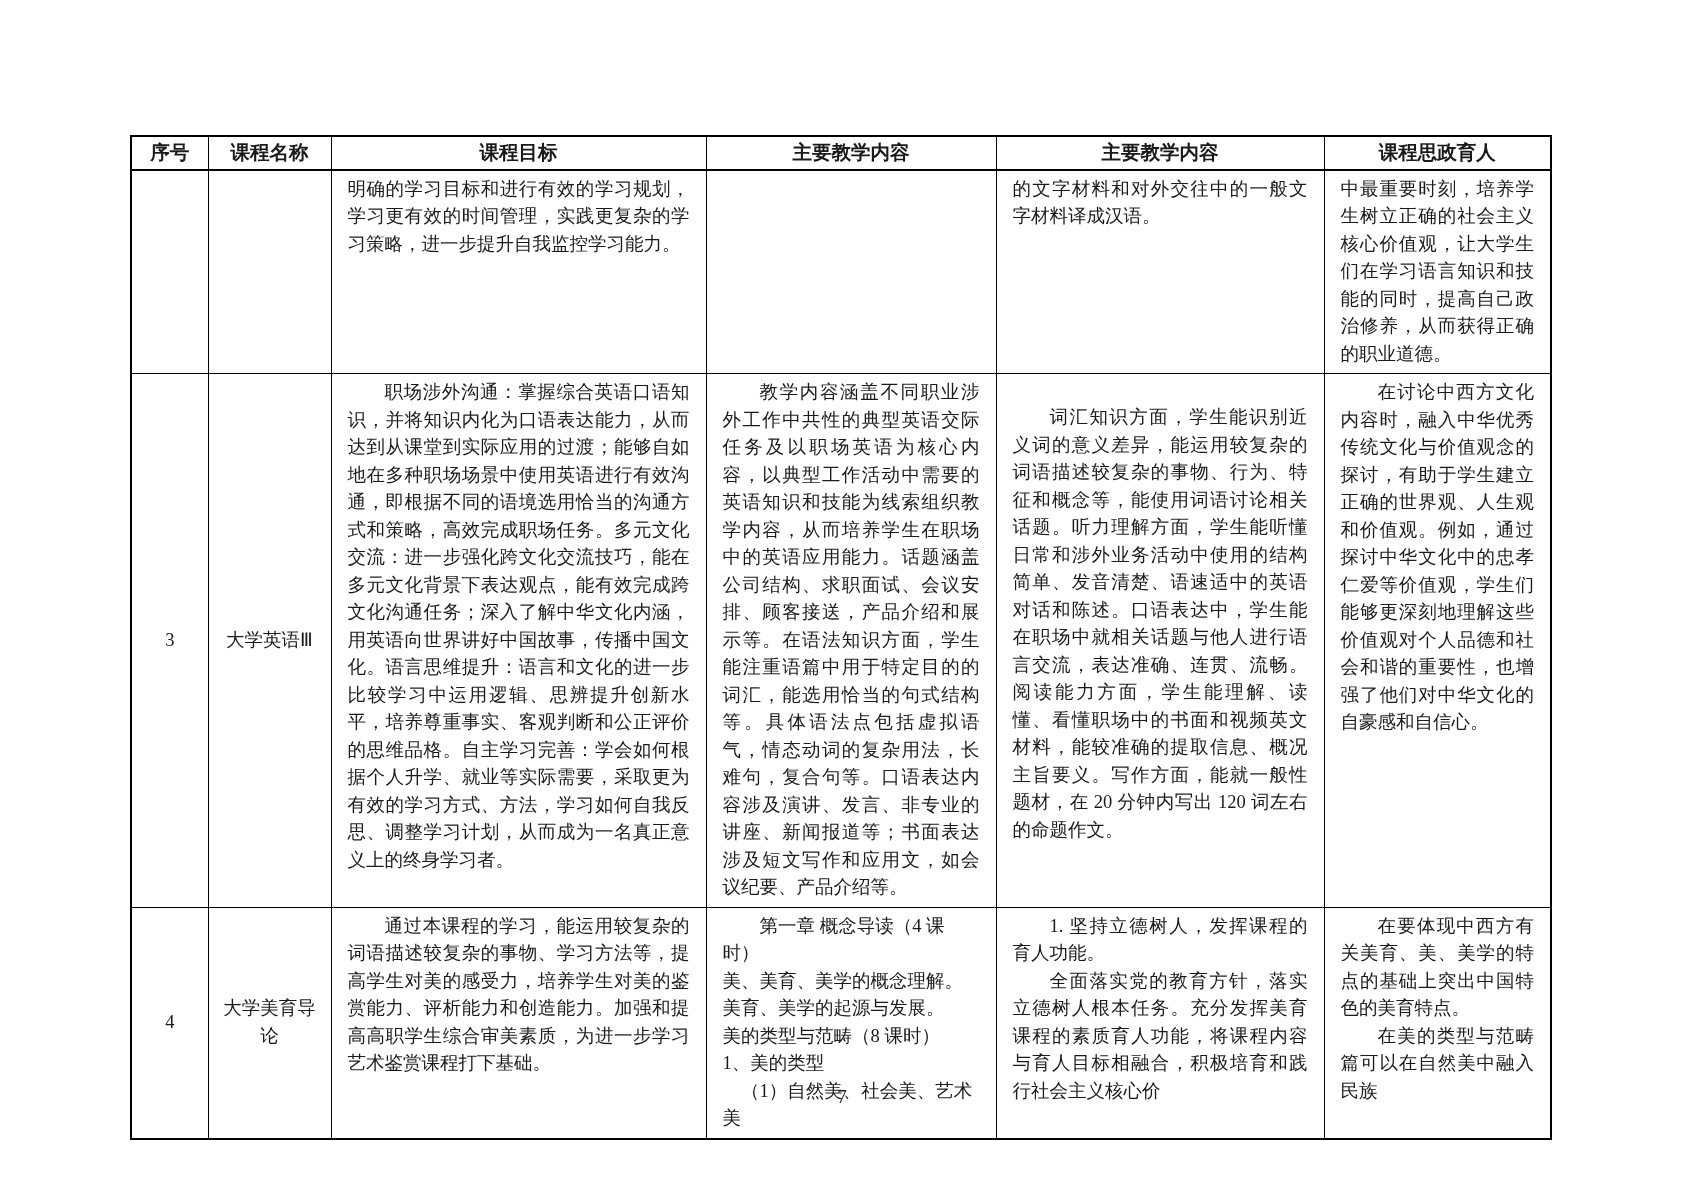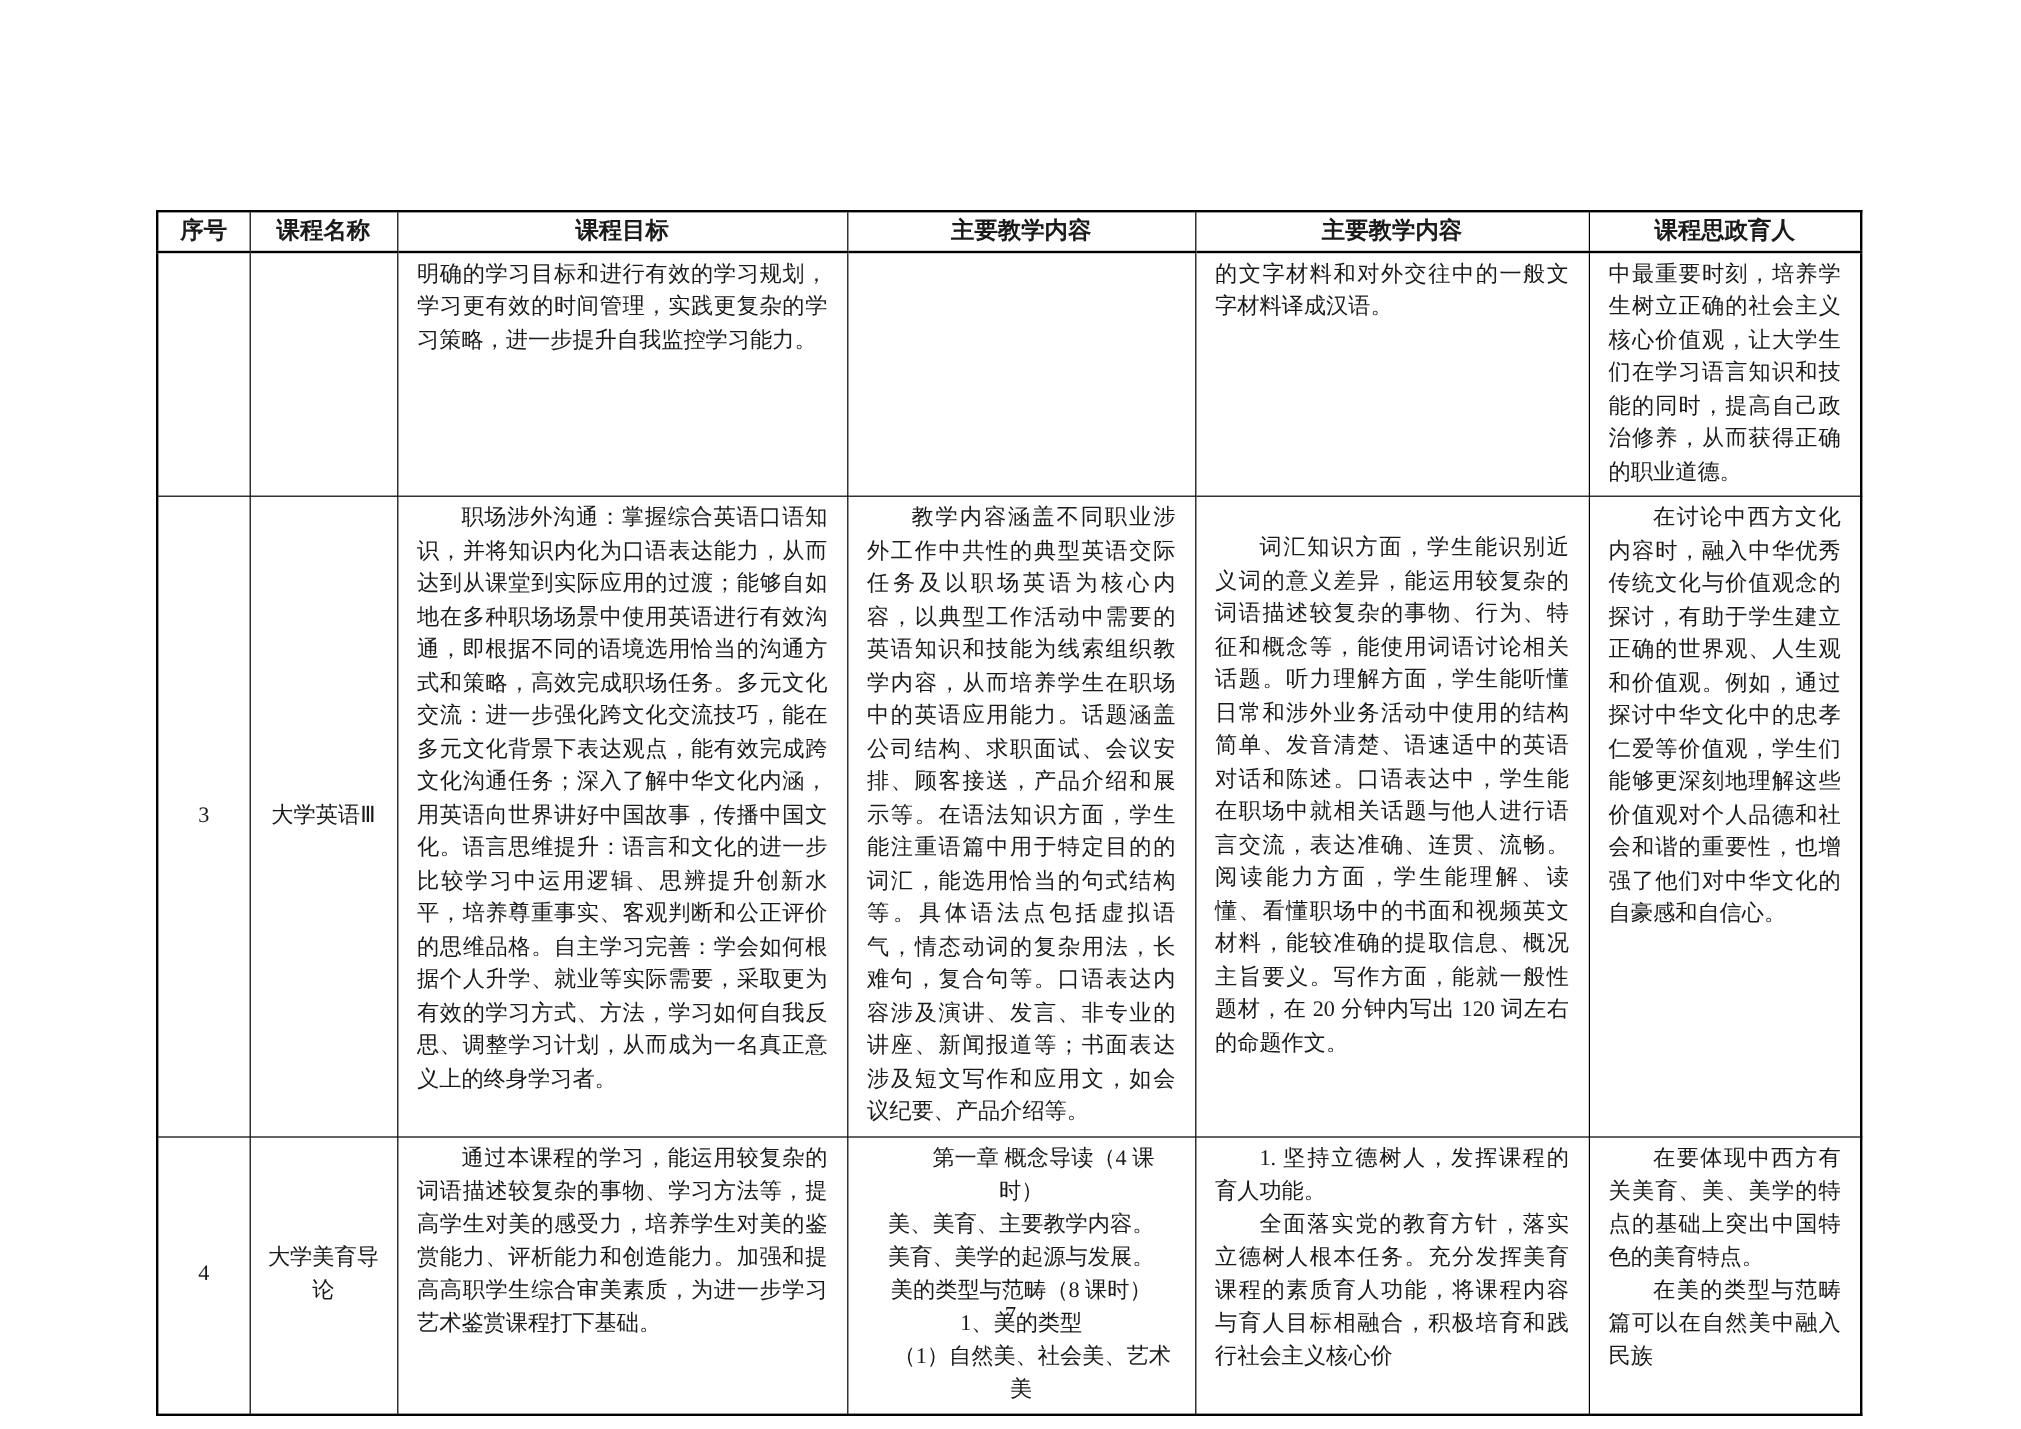--- a/index.html
+++ b/index.html
@@ -15,21 +15,20 @@
     color: #1a1a1a;
   }
   .doc-table {
     position: absolute;
     left: 130px;
     top: 135px;
     width: 1420px;
     border-collapse: collapse;
     table-layout: fixed;
     border: 2px solid #000;
-    margin-top: 40px;
   }
   .doc-table col.c-seq  { width: 77px; }
   .doc-table col.c-name { width: 123px; }
   .doc-table col.c-obj  { width: 375px; }
   .doc-table col.c-cont { width: 290px; }
   .doc-table col.c-req  { width: 328px; }
   .doc-table col.c-ideo { width: 227px; }
 
   .doc-table th, .doc-table td {
     border: 1px solid #000;
@@ -56,21 +55,21 @@
     text-align: center;
     vertical-align: middle;
   }
   td.name-cell { text-align: center; padding: 5px 8px; }
 
   td p {
     margin: 0;
     text-align: justify;
   }
   p.indent { text-indent: 2em; }
-  td .line { text-align: center; font-family: Liberation Serif, serif; }
+  td .line { text-align: left; font-family: Liberation Serif, serif; }
   .line.ind2 { text-indent: 2em; }
   .line.ind1 { text-indent: 1em; }
   td.req-mid { padding-top: 30px; }
 
   .page-number {
     position: absolute;
     top: 1086px;
     left: 0;
     width: 100%;
     text-align: center;
@@ -132,21 +131,21 @@
   </tr>
 
   <tr class="row-4">
     <td class="seq-cell">4</td>
     <td class="name-cell">大学美育导论</td>
     <td>
       <p class="indent">通过本课程的学习，能运用较复杂的词语描述较复杂的事物、学习方法等，提高学生对美的感受力，培养学生对美的鉴赏能力、评析能力和创造能力。加强和提高高职学生综合审美素质，为进一步学习艺术鉴赏课程打下基础。</p>
     </td>
     <td>
       <div class="line ind2">第一章 概念导读（4 课时）</div>
-      <div class="line">美、美育、主要教学内容。</div>
+      <div class="line">美、美育、美学的概念理解。</div>
       <div class="line">美育、美学的起源与发展。</div>
       <div class="line">美的类型与范畴（8 课时）</div>
       <div class="line">1、美的类型</div>
       <div class="line ind1">（1）自然美、社会美、艺术美</div>
     </td>
     <td>
       <p class="indent">1. 坚持立德树人，发挥课程的育人功能。</p>
       <p class="indent">全面落实党的教育方针，落实立德树人根本任务。充分发挥美育课程的素质育人功能，将课程内容与育人目标相融合，积极培育和践行社会主义核心价</p>
     </td>
     <td>

